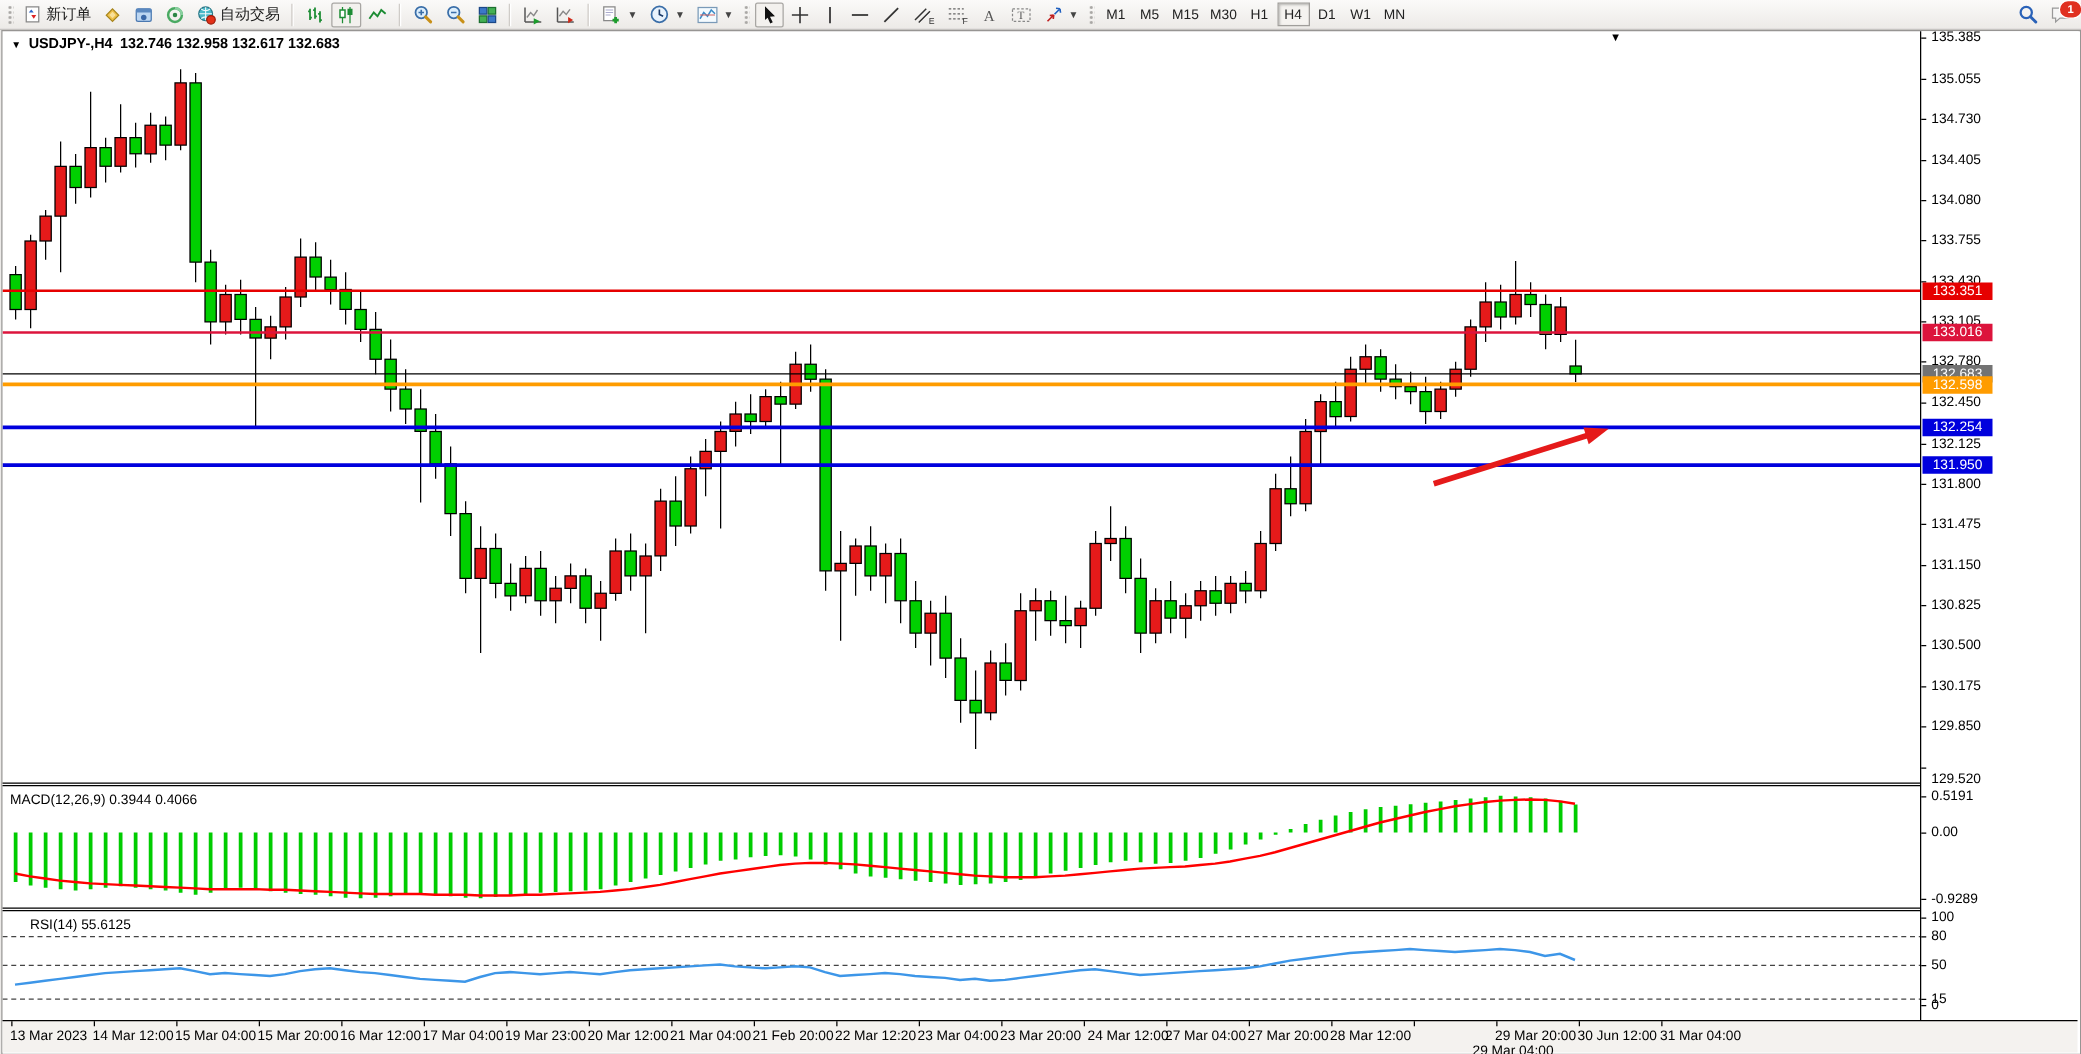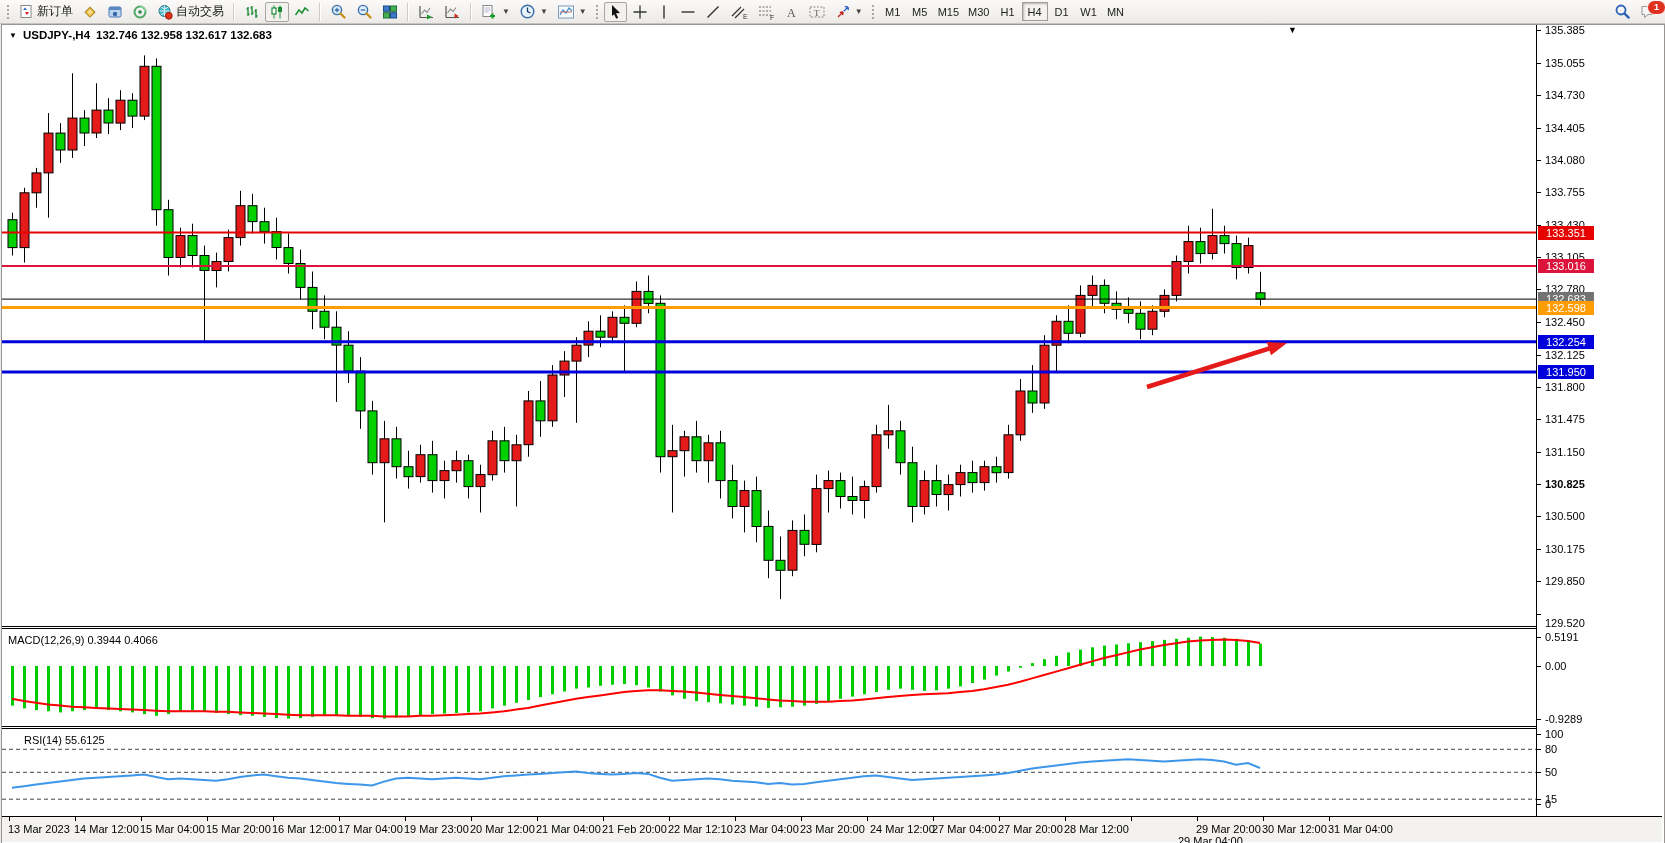--- a/index.html
+++ b/index.html
@@ -629,21 +629,21 @@
       <div class="alab" style="top: 291px;">132.450</div>
       <div class="amark" style="top: 330px;"></div>
       <div class="alab" style="top: 324px;">132.125</div>
       <div class="amark" style="top: 362px;"></div>
       <div class="alab" style="top: 356px;">131.800</div>
       <div class="amark" style="top: 394px;"></div>
       <div class="alab" style="top: 388px;">131.475</div>
       <div class="amark" style="top: 427px;"></div>
       <div class="alab" style="top: 421px;">131.150</div>
       <div class="amark" style="top: 459px;"></div>
-      <div class="alab" style="top: 453px; font-weight: bold;">130.825</div>
+      <div class="alab" style="top: 453px;">130.825</div>
       <div class="amark" style="top: 491px;"></div>
       <div class="alab" style="top: 485px;">130.500</div>
       <div class="amark" style="top: 524px;"></div>
       <div class="alab" style="top: 518px;">130.175</div>
       <div class="amark" style="top: 556px;"></div>
       <div class="alab" style="top: 550px;">129.850</div>
       <div class="amark" style="top: 589px;"></div>
       <div class="alab" style="top: 592px;">129.520</div>
       <div class="tag" style="top: 201px; background: rgb(230, 0, 0);">133.351</div>
       <div class="tag" style="top: 234px; background: rgb(220, 20, 60);">133.016</div>
@@ -683,35 +683,35 @@
       <div class="tlab" style="left: 336px;">17 Mar 04:00</div>
       <div class="ttick" style="left: 403px;"></div>
       <div class="tlab" style="left: 402px;">19 Mar 23:00</div>
       <div class="ttick" style="left: 469px;"></div>
       <div class="tlab" style="left: 468px;">20 Mar 12:00</div>
       <div class="ttick" style="left: 535px;"></div>
       <div class="tlab" style="left: 534px;">21 Mar 04:00</div>
       <div class="ttick" style="left: 601px;"></div>
       <div class="tlab" style="left: 600px;">21 Feb 20:00</div>
       <div class="ttick" style="left: 667px;"></div>
-      <div class="tlab" style="left: 666px;">22 Mar 12:10</div>
+      <div class="tlab" style="left: 666px;">22 Mar 12:20</div>
       <div class="ttick" style="left: 733px;"></div>
       <div class="tlab" style="left: 732px;">23 Mar 04:00</div>
       <div class="ttick" style="left: 799px;"></div>
       <div class="tlab" style="left: 798px;">23 Mar 20:00</div>
       <div class="ttick" style="left: 865px;"></div>
       <div class="tlab" style="left: 868px;">24 Mar 12:00</div>
       <div class="ttick" style="left: 931px;"></div>
       <div class="tlab" style="left: 930px;">27 Mar 04:00</div>
       <div class="ttick" style="left: 997px;"></div>
       <div class="tlab" style="left: 996px;">27 Mar 20:00</div>
       <div class="ttick" style="left: 1063px;"></div>
       <div class="tlab" style="left: 1062px; text-align: center;">28 Mar 12:00</div>
       <div class="ttick" style="left: 1129px;"></div>
       <div class="tlab" style="left: 1176px; margin-top: 12px;">29 Mar 04:00</div>
       <div class="ttick" style="left: 1195px;"></div>
       <div class="tlab" style="left: 1194px;">29 Mar 20:00</div>
       <div class="ttick" style="left: 1261px;"></div>
-      <div class="tlab" style="left: 1260px;">30 Mar 12:00</div>
+      <div class="tlab" style="left: 1260px;">30 Jun 12:00</div>
       <div class="ttick" style="left: 1327px;"></div>
       <div class="tlab" style="left: 1326px;">31 Mar 04:00</div>
     </div>
 </div>
 
 </body></html>

